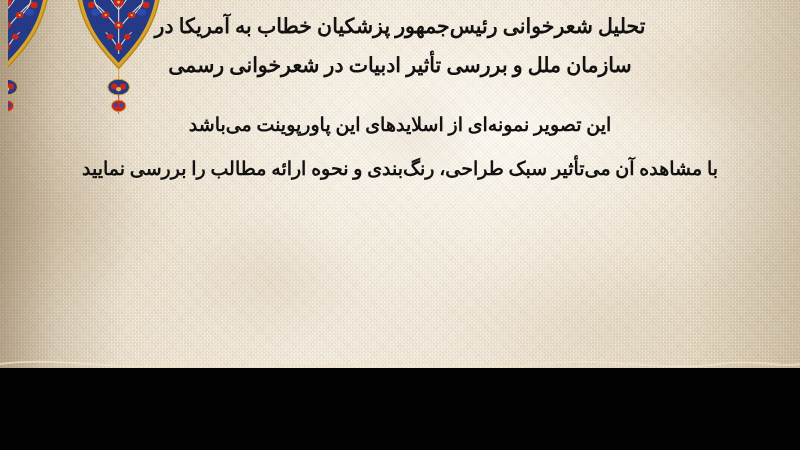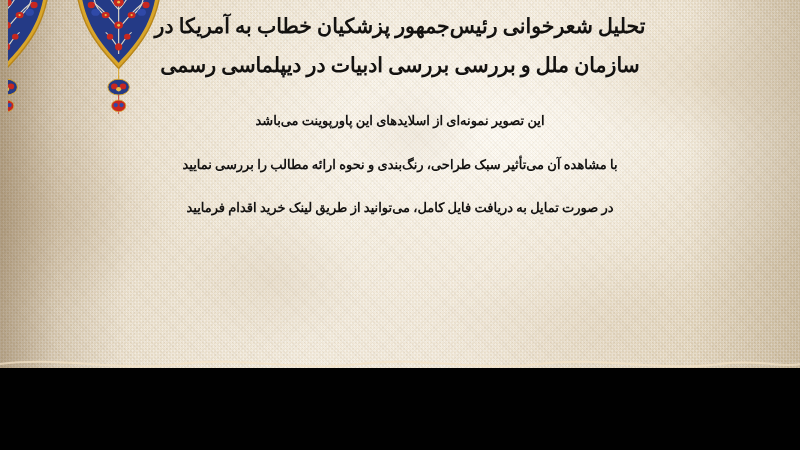--- a/index.html
+++ b/index.html
@@ -89,21 +89,21 @@
     color: #141210;
     white-space: nowrap;
     text-shadow: 0 1px 0 rgba(255,255,255,.30);
   }
   .title-line {
     font-size: 20.5px;
     font-weight: 700;
     letter-spacing: -.1px;
   }
   .body-line {
-    font-size: 13px;
+    font-size: 19px;
     font-weight: 700;
     letter-spacing: -.1px;
   }
   #t1 { top: 14px; }
   #t2 { top: 53px; }
   #b1 { top: 113px; }
   #b2 { top: 157px; }
   #b3 { top: 200px; }
 
   
@@ -216,25 +216,24 @@
         <use href="#pendant"></use>
       </g>
       <g transform="translate(66,64) scale(0.72)">
         <use href="#pendant"></use>
       </g>
     </svg>
   </div>
 
   <div class="text-layer">
     <div class="line title-line" id="t1">تحلیل شعرخوانی رئیس‌جمهور پزشکیان خطاب به آمریکا در</div>
-    <div class="line title-line" id="t2">سازمان ملل و بررسی بررسی ادبیات در دیپلماسی رسمی</div>
+    <div class="line title-line" id="t2">سازمان ملل و بررسی تأثیر ادبیات در شعرخوانی رسمی</div>
 
     <div class="line body-line" id="b1">این تصویر نمونه‌ای از اسلایدهای این پاورپوینت می‌باشد</div>
     <div class="line body-line" id="b2">با مشاهده آن می‌تأثیر سبک طراحی، رنگ‌بندی و نحوه ارائه مطالب را بررسی نمایید</div>
-    <div class="line body-line" id="b3">در صورت تمایل به دریافت فایل کامل، می‌توانید از طریق لینک خرید اقدام فرمایید</div>
   </div>
 
   <div class="fringe">
     <div class="fringe-black"></div>
     <div class="fringe-svg">
       <svg viewBox="0 0 800 100" preserveAspectRatio="none" xmlns="http://www.w3.org/2000/svg" aria-hidden="true">
         <defs>
           <linearGradient id="cordg" x1="0" y1="0" x2="0" y2="1">
             <parameter name="stop" offset="0%" stop-color="#f0d6b2"></parameter>
             <parameter name="stop" offset="45%" stop-color="#d9a972"></parameter>

